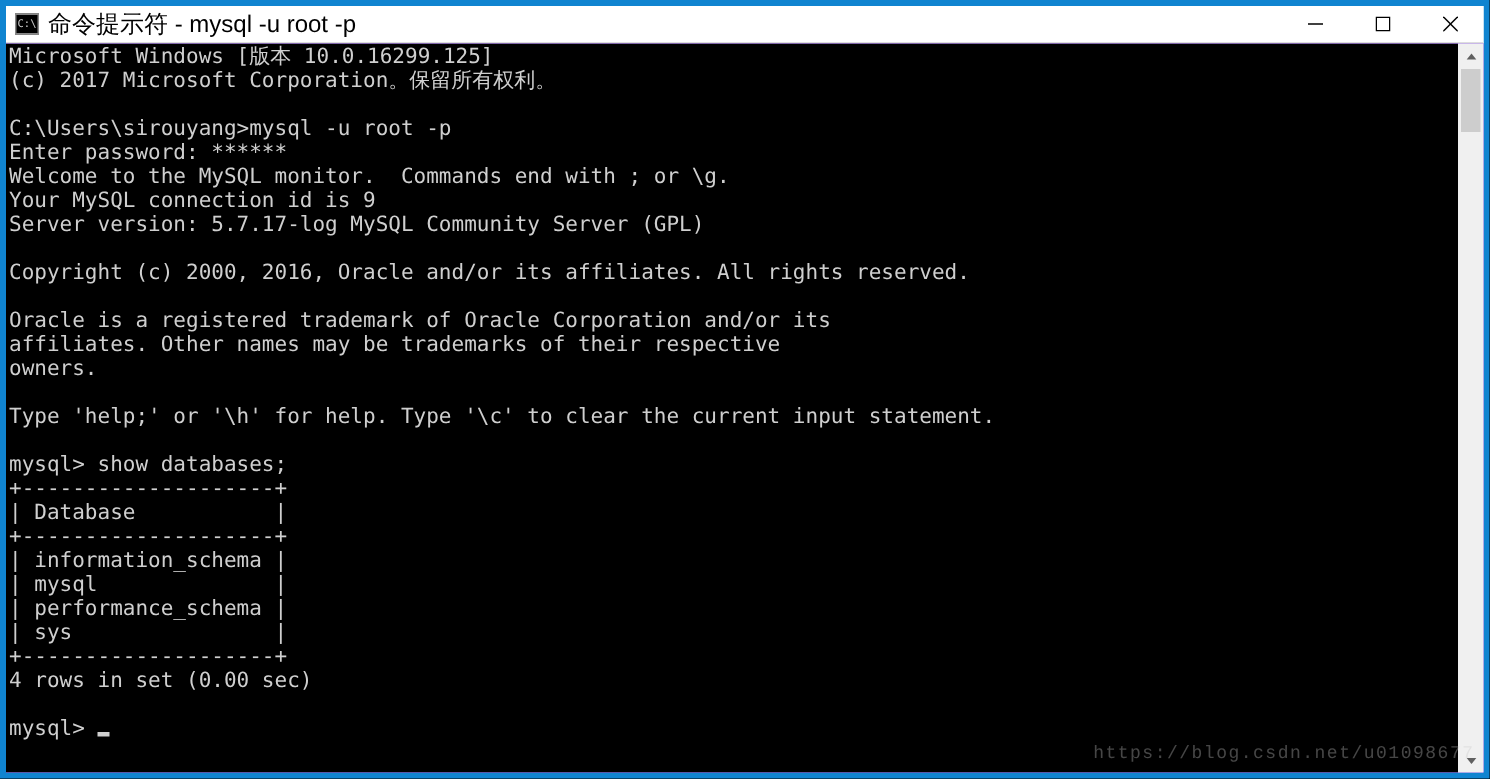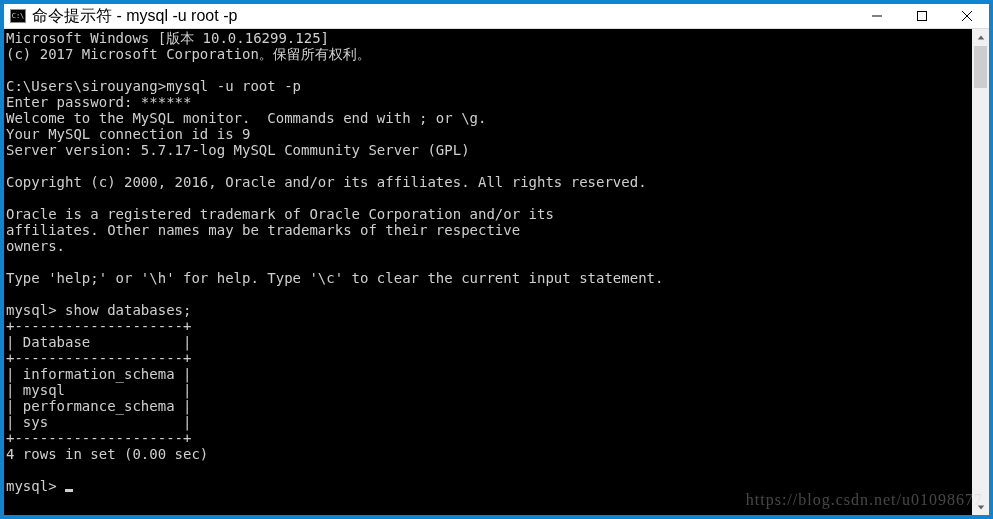--- a/index.html
+++ b/index.html
@@ -111,22 +111,22 @@
       height: 3px;
       background: #cfcfcf;
       vertical-align: baseline;
       margin-bottom: -1px;
     }
     .watermark {
       position: absolute;
       bottom: 10px;
       right: 10px;
       color: rgba(200,200,200,0.35);
-      font-family: Liberation Serif, serif;
-      font-size: 16px;
+      font-family: Liberation Mono, monospace;
+      font-size: 12px;
       letter-spacing: 1px;
       pointer-events: none;
     }
   </style>
 </head>
 <body>
 
 <div class="window">
   <div class="titlebar">
     <span class="titlebar-icon">C:\</span>

